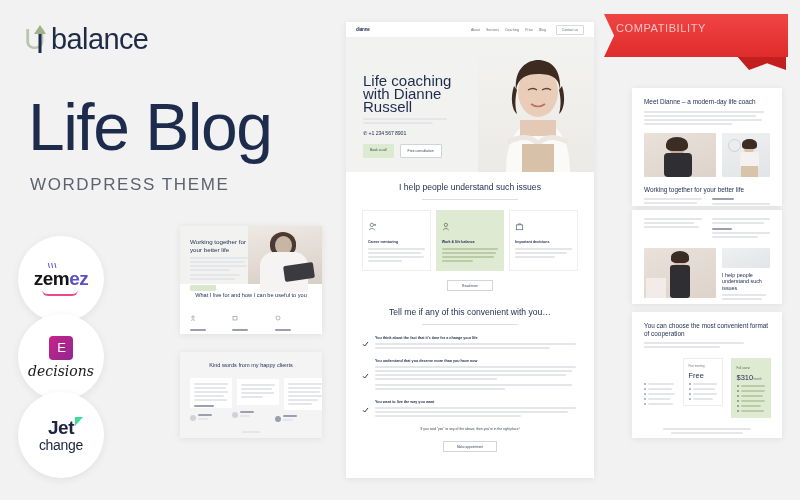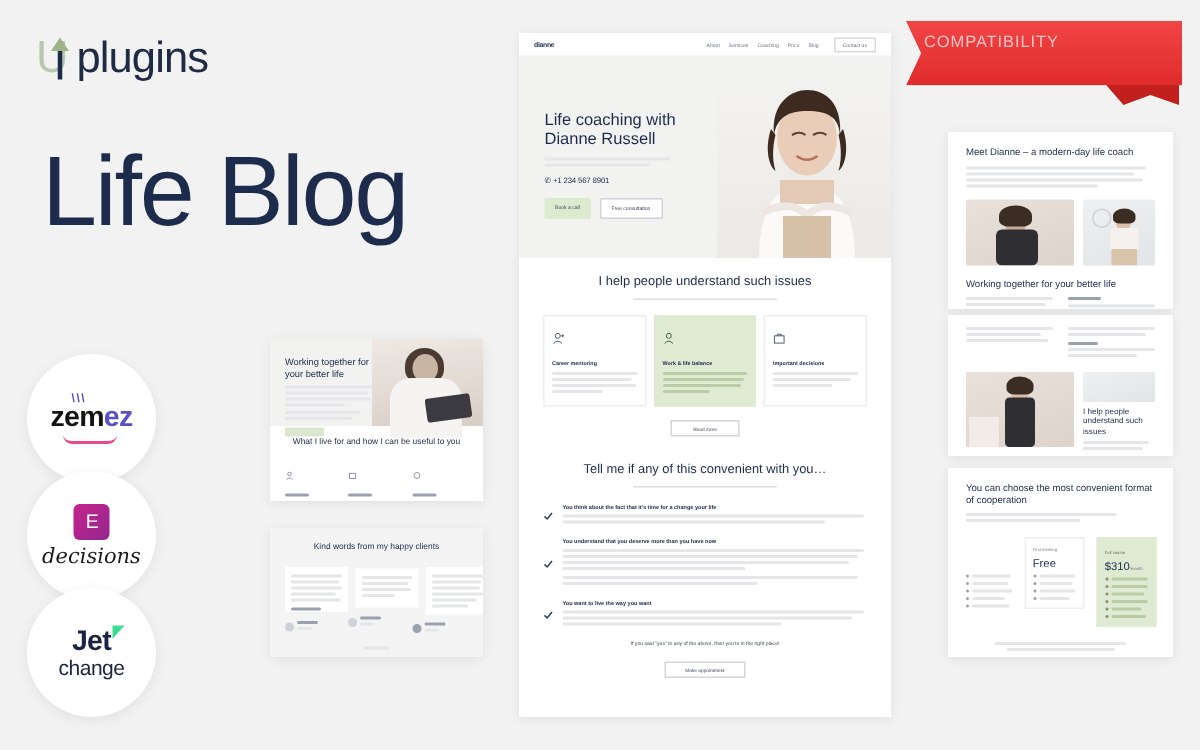--- a/index.html
+++ b/index.html
@@ -100,21 +100,21 @@
   }
   .nav-logo { font-size: 4.6px; color: #1d2b4c; font-weight: 700; letter-spacing: -0.2px; }
   .nav-items { margin-left: auto; display: flex; align-items: center; gap: 6px; }
   .nav-items span { font-size: 3.4px; color: #6b7280; }
   .nav-cta {
     font-size: 3.2px; color: #1d2b4c; border: 0.5px solid #d7d9de;
     border-radius: 1px; padding: 2px 5px; margin-left: 4px;
   }
   .hero-big { position: relative; height: 134px; background: #f2f2f0; overflow: hidden; }
   .hero-big .htxt { position: absolute; left: 17px; top: 36px; width: 92px; z-index: 2; }
-  .hero-big h1 { font-size: 11px; line-height: 13px; color: #1d2b4c; font-weight: 400; }
+  .hero-big h1 { font-size: 15px; line-height: 13px; color: #1d2b4c; font-weight: 400; }
   .hero-phone { font-size: 5.2px; color: #1d2b4c; margin-top: 6px; letter-spacing: -0.1px; }
   .hero-btns { display: flex; gap: 6px; margin-top: 8px; }
   .hb { font-size: 3.4px; padding: 4px 7px; border-radius: 1px; color: #3c4658; }
   .hb.primary { background: #dcead0; }
   .hb.ghost { border: 0.5px solid #cfd3da; background: #fff; }
   .hero-photo {
     position: absolute; right: -4px; top: 10px; width: 120px; height: 124px;
   }
 
   .block { padding: 10px 16px; }
@@ -182,24 +182,25 @@
 <div class="stage">
 
   <div class="brand-logo">
     <div class="logo-mark">
       <div class="logo-u">U</div>
       <svg class="logo-arrow" viewBox="0 0 14 30">
         <path d="M7 29 L7 8" stroke="#1d2b4c" stroke-width="3" fill="none"></path>
         <path d="M7 1 L13 10 L1 10 Z" fill="#9fb288"></path>
       </svg>
     </div>
-    <div class="logo-word">plugins</div>
+    <div class="logo-word">balance</div>
   </div>
 
   <div class="title-main">Life Blog</div>
+  <div class="title-sub">WORDPRESS THEME</div>
 
   <div class="badges">
     <div class="badge">
       <div class="badge-zemez">
         <span class="ticks">\\\</span>
         <span>zem</span><span class="ez">ez</span>
         <span class="smile"></span>
       </div>
     </div>
     <div class="badge">

